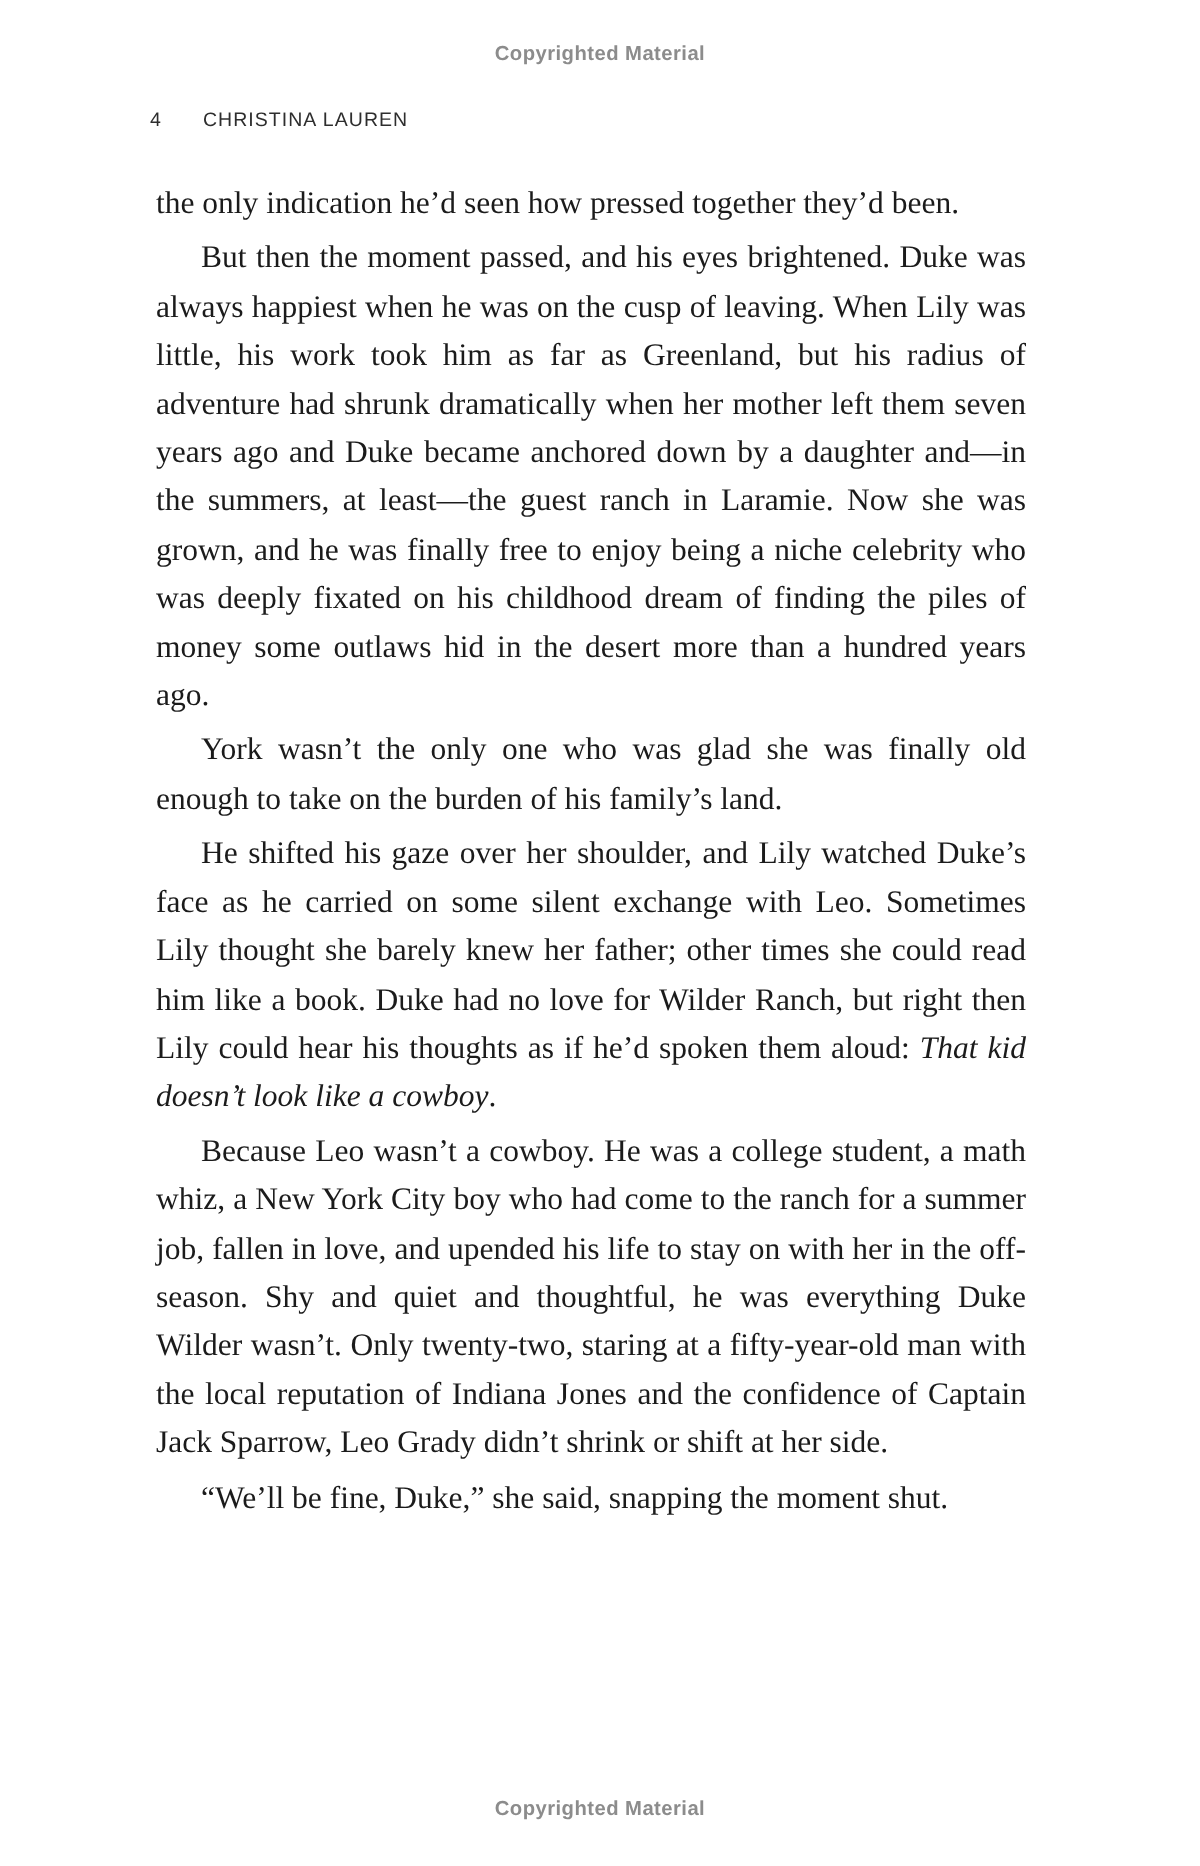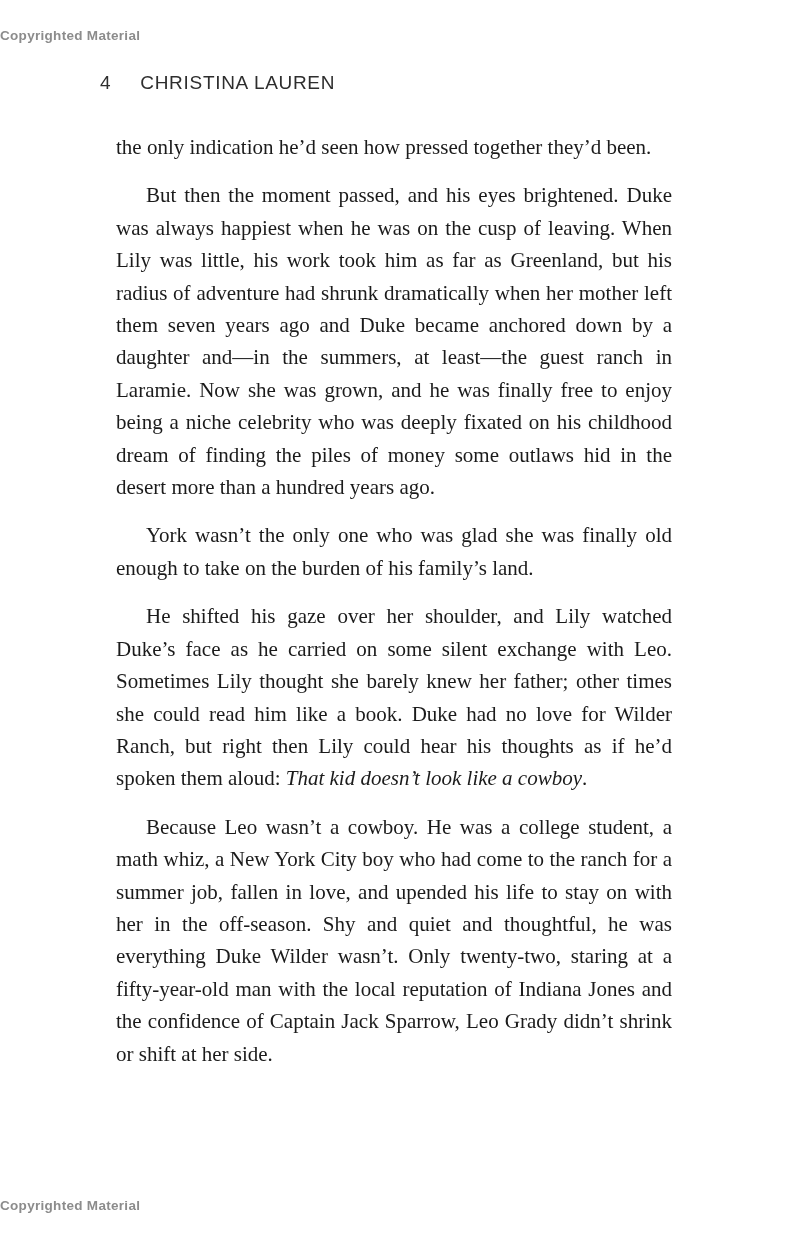--- a/index.html
+++ b/index.html
@@ -11,36 +11,36 @@
     position: relative;
     width: 800px;
     height: 1244px;
     background: #ffffff;
     overflow: hidden;
   }
   .copyright-notice {
     position: absolute;
     left: 0;
     width: 100%;
-    text-align: left;
+    text-align: center;
     font-family: "Liberation Sans", sans-serif;
     font-size: 13.5px;
     font-weight: 700;
     letter-spacing: 0.3px;
     color: #8c8c8c;
   }
   .copyright-top { top: 28px; }
   .copyright-bottom { top: 1198px; }
 
   .running-header {
     position: absolute;
     left: 100px;
     top: 72px;
     font-family: "Liberation Sans", sans-serif;
-    font-size: 19px;
+    font-size: 13px;
     font-weight: 500;
     letter-spacing: 0.7px;
     color: #2e2e2e;
     white-space: nowrap;
   }
   .running-header .pagenum {
     display: inline-block;
     margin-right: 23px;
   }
 
@@ -49,21 +49,21 @@
     left: 100px;
     top: 115px;
     width: 588px;
     font-family: "Liberation Serif", serif;
     font-size: 21px;
     line-height: 32.4px;
     color: #1b1b1b;
     text-align: justify;
   }
   .body-text p {
-    margin: 16px;
+    margin: 4px;
     padding: 0;
     text-indent: 30px;
   }
   .body-text p.noindent {
     text-indent: 0;
   }
   .body-text em {
     font-style: italic;
   }
 </style>
@@ -78,17 +78,18 @@
     <span class="pagenum">4</span>
     <span class="author">CHRISTINA LAUREN</span>
   </div>
 
   <div class="body-text" id="body-text">
       <p class="noindent"><span>the only indication he’d seen how pressed together they’d been.</span></p>
       <p class=""><span>But then the moment passed, and his eyes brightened. Duke was always happiest when he was on the cusp of leaving. When Lily was little, his work took him as far as Greenland, but his radius of adventure had shrunk dramatically when her mother left them seven years ago and Duke became anchored down by a daughter and—in the summers, at least—the guest ranch in Laramie. Now she was grown, and he was finally free to enjoy being a niche celebrity who was deeply fixated on his childhood dream of finding the piles of money some outlaws hid in the desert more than a hundred years ago.</span></p>
       <p class=""><span>York wasn’t the only one who was glad she was finally old enough to take on the burden of his family’s land.</span></p>
       <p class=""><span>He shifted his gaze over her shoulder, and Lily watched Duke’s face as he carried on some silent exchange with Leo. Sometimes Lily thought she barely knew her father; other times she could read him like a book. Duke had no love for Wilder Ranch, but right then Lily could hear his thoughts as if he’d spoken them aloud: </span><em>That kid doesn’t look like a cowboy</em><span>.</span></p>
       <p class=""><span>Because Leo wasn’t a cowboy. He was a college student, a math whiz, a New York City boy who had come to the ranch for a summer job, fallen in love, and upended his life to stay on with her in the off-season. Shy and quiet and thoughtful, he was everything Duke Wilder wasn’t. Only twenty-two, staring at a fifty-year-old man with the local reputation of Indiana Jones and the confidence of Captain Jack Sparrow, Leo Grady didn’t shrink or shift at her side.</span></p>
+      <p class=""><span>“We’ll be fine, Duke,” she said, snapping the moment shut.</span></p>
     </div>
 
   <div class="copyright-notice copyright-bottom">Copyrighted Material</div>
 
 </div>
 
 </body></html>

